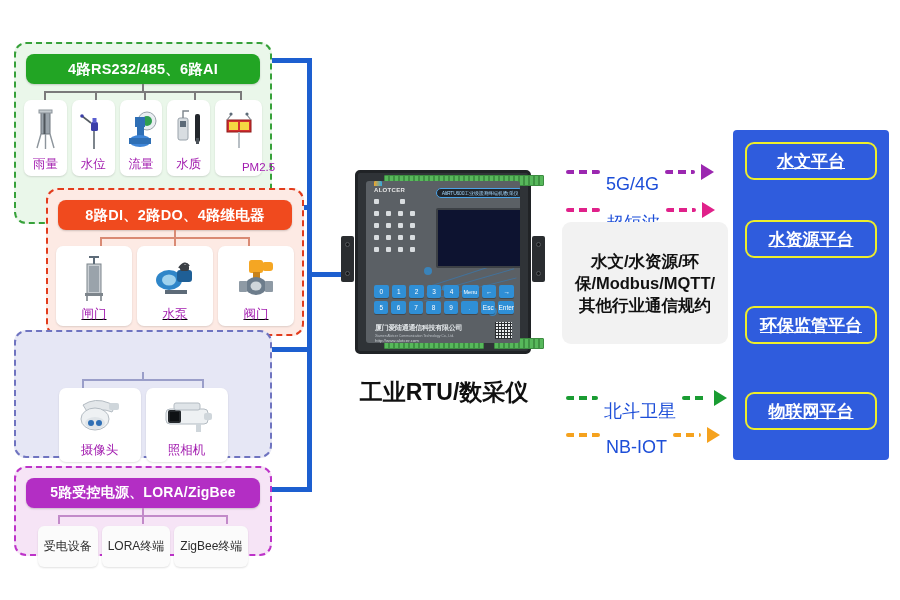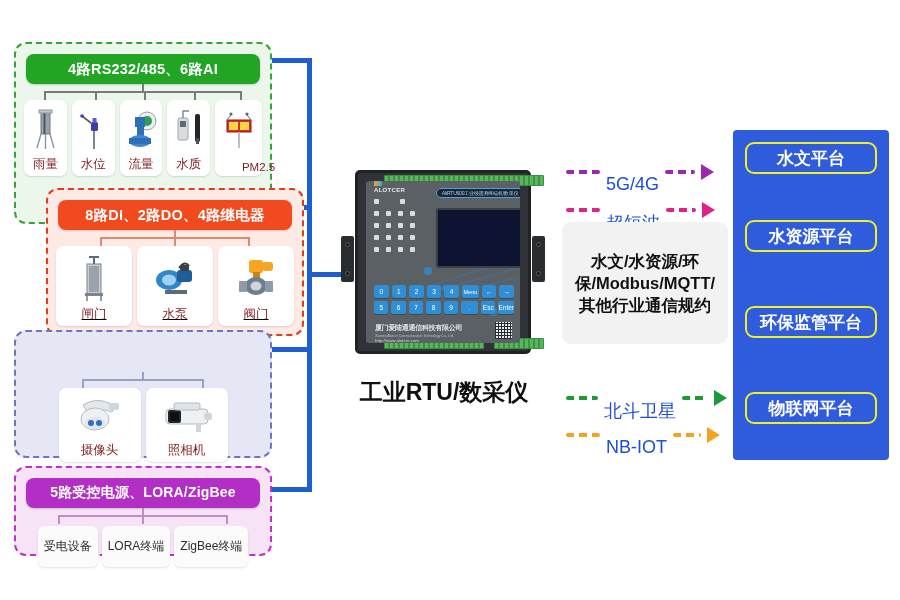--- a/index.html
+++ b/index.html
@@ -40,21 +40,21 @@
   .g-dio .bracket *{background:#d98a74;}
   .g-poe .bracket *{background:#9a9ec9;}
   .g-lora .bracket *{background:#c28ac9;}
 
   
   .cards{position:absolute;left:8px;right:8px;display:flex;gap:5px;justify-content:center;}
   .card{background:#ffffff;border-radius:7px;box-shadow:0 1px 2px rgba(0,0,0,.13);
         display:flex;flex-direction:column;align-items:center;justify-content:flex-end;
         padding:4px 2px 3px;box-sizing:border-box;}
   .card .art{flex:1;display:flex;align-items:center;justify-content:center;width:100%;}
-  .card .cap{font-size:12.5px;color:#7f1d1d;white-space:nowrap;padding-top:1px;text-align:center;}
+  .card .cap{font-size:12.5px;color:#a21caf;white-space:nowrap;padding-top:1px;text-align:center;}
   .g-ai .card{width:47px;height:76px;}
   .g-ai .card:last-child .cap{font-size:11.5px;padding-left:40px;}
   .g-dio .card{width:82px;height:80px;text-decoration:underline;}
   .g-poe .card{width:82px;height:74px;}
 
   
   .chips{position:absolute;left:8px;right:8px;display:flex;gap:4px;justify-content:center;}
   .chip{background:#fbfbfb;border-radius:6px;box-shadow:0 1px 2px rgba(0,0,0,.12);
         font-size:12px;color:#2c2c2c;padding:12px 6px;white-space:nowrap;}
 
@@ -114,23 +114,23 @@
   .arrowhead{width:0;height:0;border-top:8px solid transparent;border-bottom:8px solid transparent;}
 
   #proto-box{position:absolute;left:562px;top:222px;width:166px;height:122px;
              background:#f2f2f2;border-radius:9px;display:flex;align-items:center;
              justify-content:center;text-align:center;padding:4px 6px;box-sizing:border-box;
              font-size:16.5px;font-weight:bold;color:#111;line-height:1.34;}
 
   
   #platforms{position:absolute;left:733px;top:130px;width:156px;height:330px;
              background:#2f5cdd;border-radius:4px;}
-  .plat{position:absolute;left:12px;width:132px;height:32px;border:2.5px solid #eeee2b;
+  .plat{position:absolute;left:12px;width:132px;height:38px;border:2.5px solid #eeee2b;
         border-radius:9px;display:flex;align-items:center;justify-content:center;
-        color:#ffffff;font-weight:bold;font-size:17px;box-sizing:border-box;}
+        color:#ffffff;font-weight:bold;font-size:17px;box-sizing:border-box;text-decoration:underline;}
 </style>
 </head>
 <body>
 
 <div id="stage">
 
   <div class="wire" style="left:307px;top:58px;width:5px;height:434px;"></div>
   <div class="wire" style="left:255px;top:58px;width:57px;height:5px;"></div>
   <div class="wire" style="left:255px;top:205px;width:57px;height:5px;"></div>
   <div class="wire" style="left:255px;top:347px;width:57px;height:5px;"></div>

